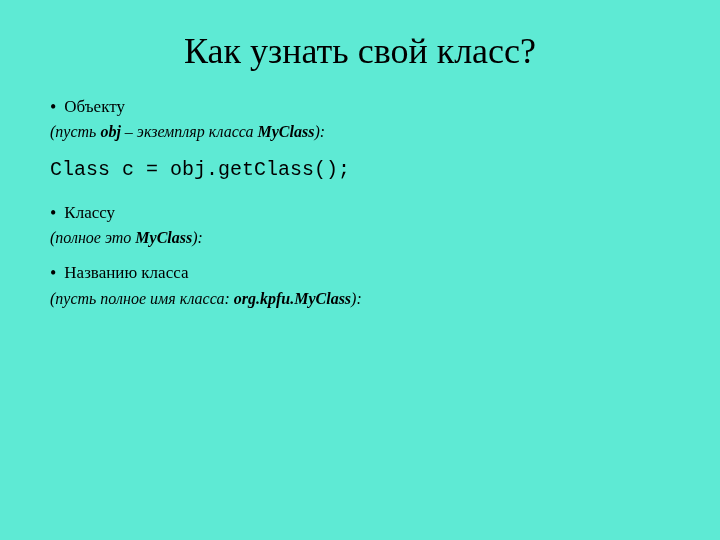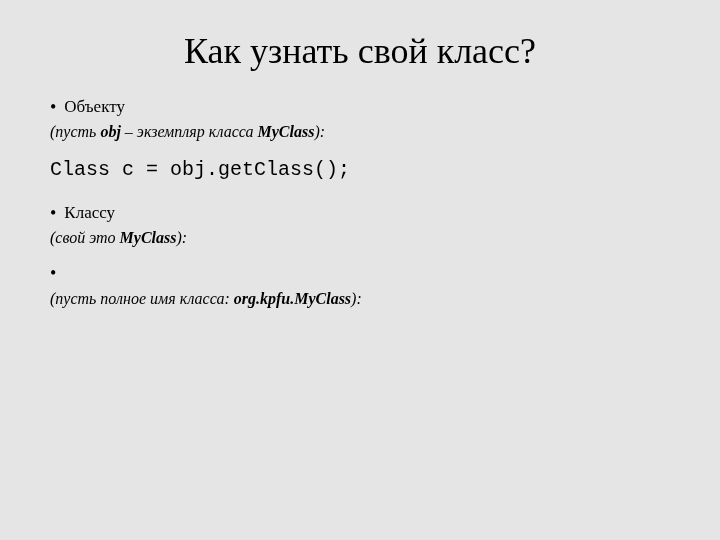--- a/index.html
+++ b/index.html
@@ -15,21 +15,21 @@
       height: 540px;
       overflow: hidden;
       display: flex;
       align-items: flex-start;
       justify-content: center;
     }
 
     .slide {
       width: 720px;
       height: 540px;
-      background: #e5e5e5;
+      background: #5eead4;
       padding: 30px 50px 30px 50px;
       position: relative;
     }
 
     .title {
       font-size: 36px;
       font-weight: normal;
       text-align: center;
       margin-bottom: 22px;
       color: #000000;
@@ -112,27 +112,28 @@
       </div>
       <div class="code-block">Class c = obj.getClass();</div>
     </div>
 
     <div class="bullet-section">
       <div class="bullet-line">
         <span class="bullet-dot">•</span>
         <span class="bullet-text">Классу</span>
       </div>
       <div class="desc-line">
-        (<em>свой это </em><strong>MyClass</strong>):
+        (<em>полное это </em><strong>MyClass</strong>):
       </div>
     </div>
 
     <div class="bullet-section">
       <div class="bullet-line">
         <span class="bullet-dot">•</span>
+        <span class="bullet-text">Названию класса</span>
       </div>
       <div class="desc-line">
         (<em>пусть полное имя класса: </em><strong>org.kpfu.MyClass</strong>):
       </div>
     </div>
 
   </div>
 </div>
 
 </body></html>

